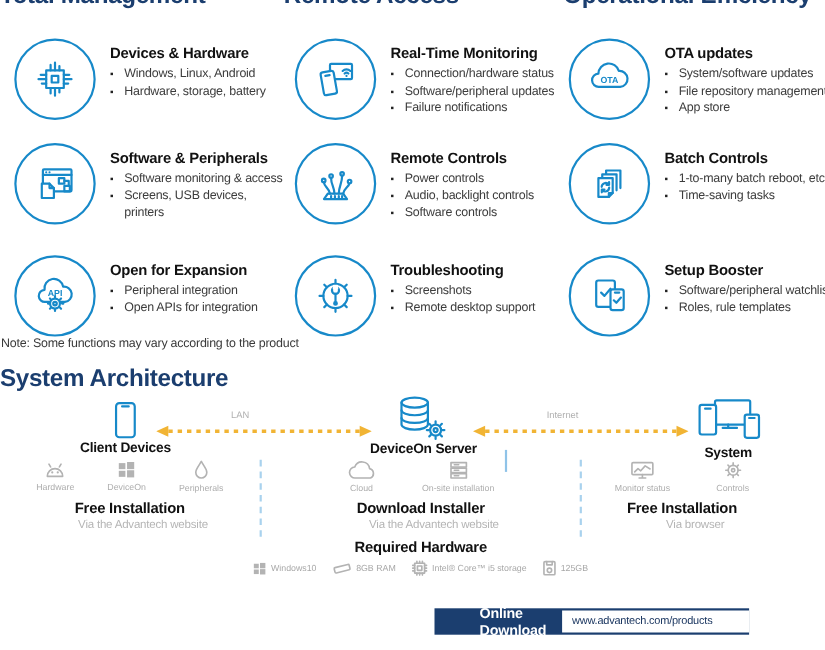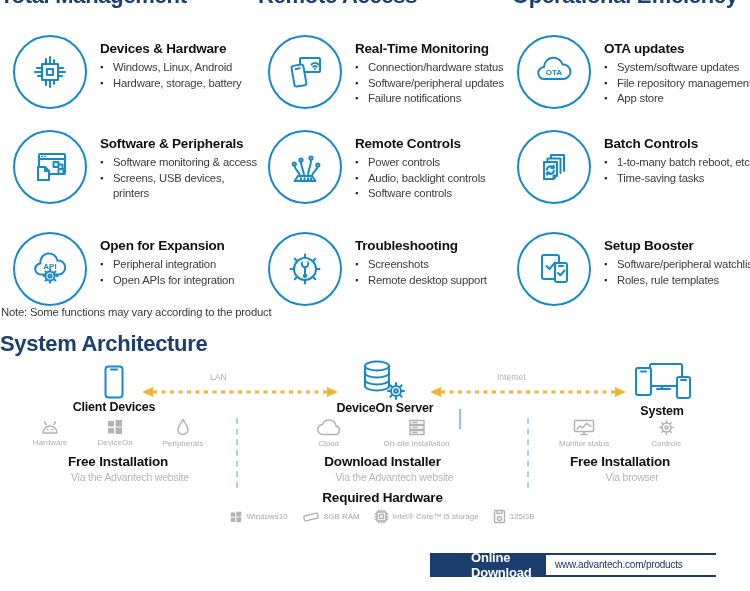--- a/index.html
+++ b/index.html
@@ -28,21 +28,21 @@
   .connector{position:absolute;left:459px;top:409px;width:2px;height:20px;background:#8fc3e8;}
   .divider{position:absolute;top:418px;height:70px;width:0;border-left:2px dashed #a9d2ee;}
   .group{position:absolute;text-align:center;}
   .mini-row{display:flex;justify-content:center;align-items:center;gap:30px;height:24px;}
   .mini{display:inline-flex;flex-direction:column;align-items:center;gap:3px;}
   .mini-label{font-size:8px;color:#adadad;white-space:nowrap;}
   .grp-title{font-size:13.5px;font-weight:bold;color:#111;letter-spacing:-0.2px;margin-top:9px;}
   .grp-sub{font-size:10.5px;color:#b5b5b5;margin-top:2px;letter-spacing:-0.2px;margin-left:24px;}
   .hw-row{display:flex;justify-content:center;align-items:center;gap:14px;margin-top:4px;}
   .hw{display:inline-flex;align-items:center;gap:4px;font-size:8px;color:#a8a8a8;white-space:nowrap;}
-  .footer{position:absolute;left:395px;top:553px;width:286px;height:24px;background:#1b3e6f;display:flex;align-items:center;margin-left:35px;}
+  .footer{position:absolute;left:395px;top:553px;width:286px;height:24px;background:#1b3e6f;display:flex;align-items:center;}
   .footer-label{margin-left:41px;font-size:13px;font-weight:bold;color:#fff;letter-spacing:-0.2px;}
   .url-box{margin-left:9px;background:#fff;height:20px;line-height:20px;padding:0 9px;min-width:152px;
            font-size:10px;color:#15315c;letter-spacing:-0.2px;}
 </style>
 </head>
 <body>
 
 <div class="page">
 
   <div class="hstrip">

